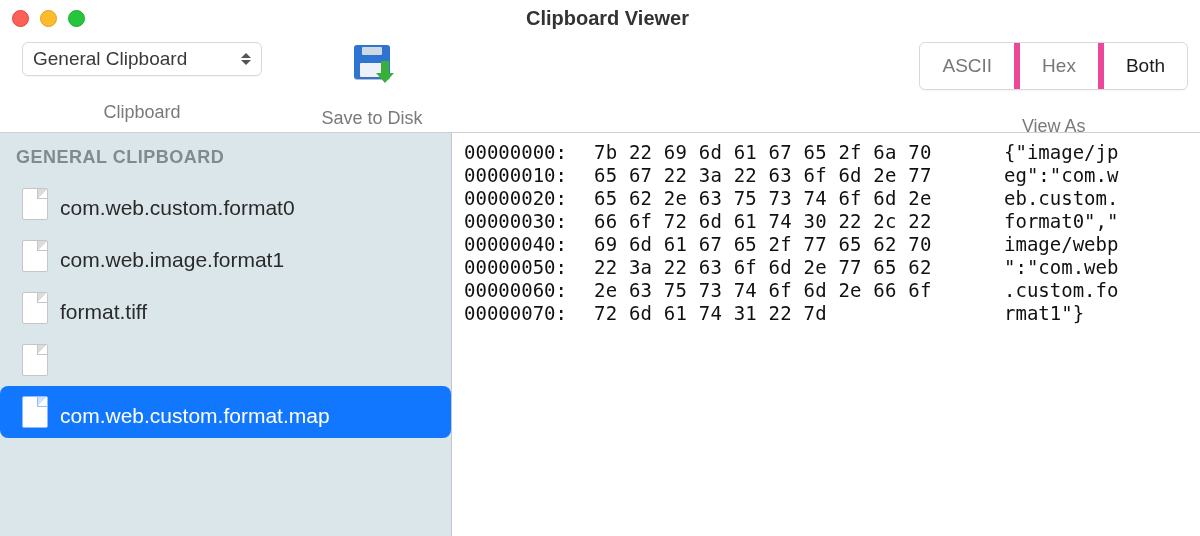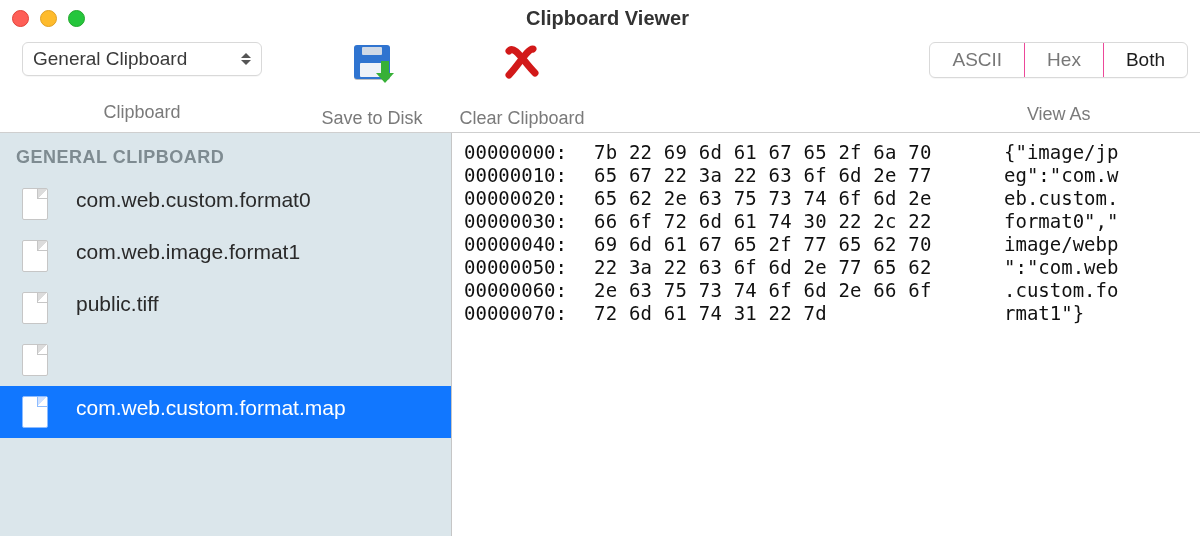--- a/index.html
+++ b/index.html
@@ -96,30 +96,30 @@
     margin-left: auto;
     display: flex;
     flex-direction: column;
     align-items: center;
   }
   .seg-control {
     display: flex;
     border: 1px solid #d9d9d9;
     border-radius: 6px;
     overflow: hidden;
-    height: 36px;
+    height: 48px;
     background: #fff;
     box-shadow: 0 1px 0 rgba(0,0,0,0.03);
   }
   .seg-btn {
     padding: 0 22px;
     display: flex; align-items: center;
     font-size: 19px;
     color: #777;
-    border-left: 1px solid #ec4899;
+    border-left: 6px solid #ec4899;
     cursor: default;
   }
   .seg-btn:first-child { border-left: none; }
   .seg-btn.selected { color: #1c1c1c; }
 
   .content {
     display: flex;
     height: calc(536px - 36px - 96px);
     border-top: 1px solid #cfcfcf;
   }
@@ -132,22 +132,22 @@
   }
   .sidebar-header {
     color: #7e8b91;
     font-size: 18px;
     font-weight: 600;
     letter-spacing: 0.5px;
     padding: 6px 16px 10px 16px;
   }
   .item {
     display: flex;
-    align-items: flex-start;
-    gap: 28px;
+    align-items: flex-end;
+    gap: 12px;
     padding: 10px 18px;
     font-size: 21px;
     color: #2a2a2a;
     border-radius: 4px;
     margin: 0px 4px;
   }
   .item .file-icon {
     width: 26px; height: 32px;
     background: #fff;
     border: 1px solid #c6c6c6;
@@ -159,21 +159,21 @@
     position: absolute;
     top: 0; right: 0;
     width: 9px; height: 9px;
     background: linear-gradient(135deg, #dcdcdc 50%, #fff 50%);
     border-left: 1px solid #c6c6c6;
     border-bottom: 1px solid #c6c6c6;
   }
   .item.selected {
     background: #1177ff;
     color: #fff;
-    border-radius: 0;
+    border-radius: 8px;
     margin: 0;
     padding-left: 22px;
   }
   .item.selected .file-icon {
     background: #fff;
     border-color: #8dbcff;
   }
   .item.selected .file-icon::after {
     background: linear-gradient(135deg, #cfe1ff 50%, #fff 50%);
     border-color: #8dbcff;
@@ -267,31 +267,20 @@
         <div class="floppy-body"></div>
         <div class="green-arrow">
             <div class="ga-stem"></div>
             <div class="ga-head"></div>
           </div>
       </div>
     </div>
     <div class="group-label">Save to Disk</div>
   </div>
 
-  <div class="tool-group clear-group">
-    <div class="icon-slot">
-      <div class="redx">
-        <svg viewBox="0 0 38 34">
-          <path d="M6 6 C12 0 20 16 32 28" stroke="#d21919" stroke-width="7" stroke-linecap="round" fill="none"></path>
-          <path d="M30 4 C26 2 14 22 6 30" stroke="#d21919" stroke-width="7" stroke-linecap="round" fill="none"></path>
-        </svg>
-      </div>
-    </div>
-    <div class="group-label">Clear Clipboard</div>
-  </div>
 
   <div class="tool-group viewas-group">
     <div class="seg-control">
       <div class="seg-btn">ASCII</div>
       <div class="seg-btn">Hex</div>
       <div class="seg-btn selected">Both</div>
     </div>
     <div class="group-label">View As</div>
   </div>
 
@@ -304,21 +293,21 @@
         <div class="item">
           <div class="file-icon"></div>
           <span>com.web.custom.format0</span>
         </div>
         <div class="item">
           <div class="file-icon"></div>
           <span>com.web.image.format1</span>
         </div>
         <div class="item">
           <div class="file-icon"></div>
-          <span>public.tiff</span>
+          <span>format.tiff</span>
         </div>
         <div class="item">
           <div class="file-icon"></div>
         </div>
         <div class="item selected">
           <div class="file-icon"></div>
           <span>com.web.custom.format.map</span>
         </div>
       </div>
   </div>

